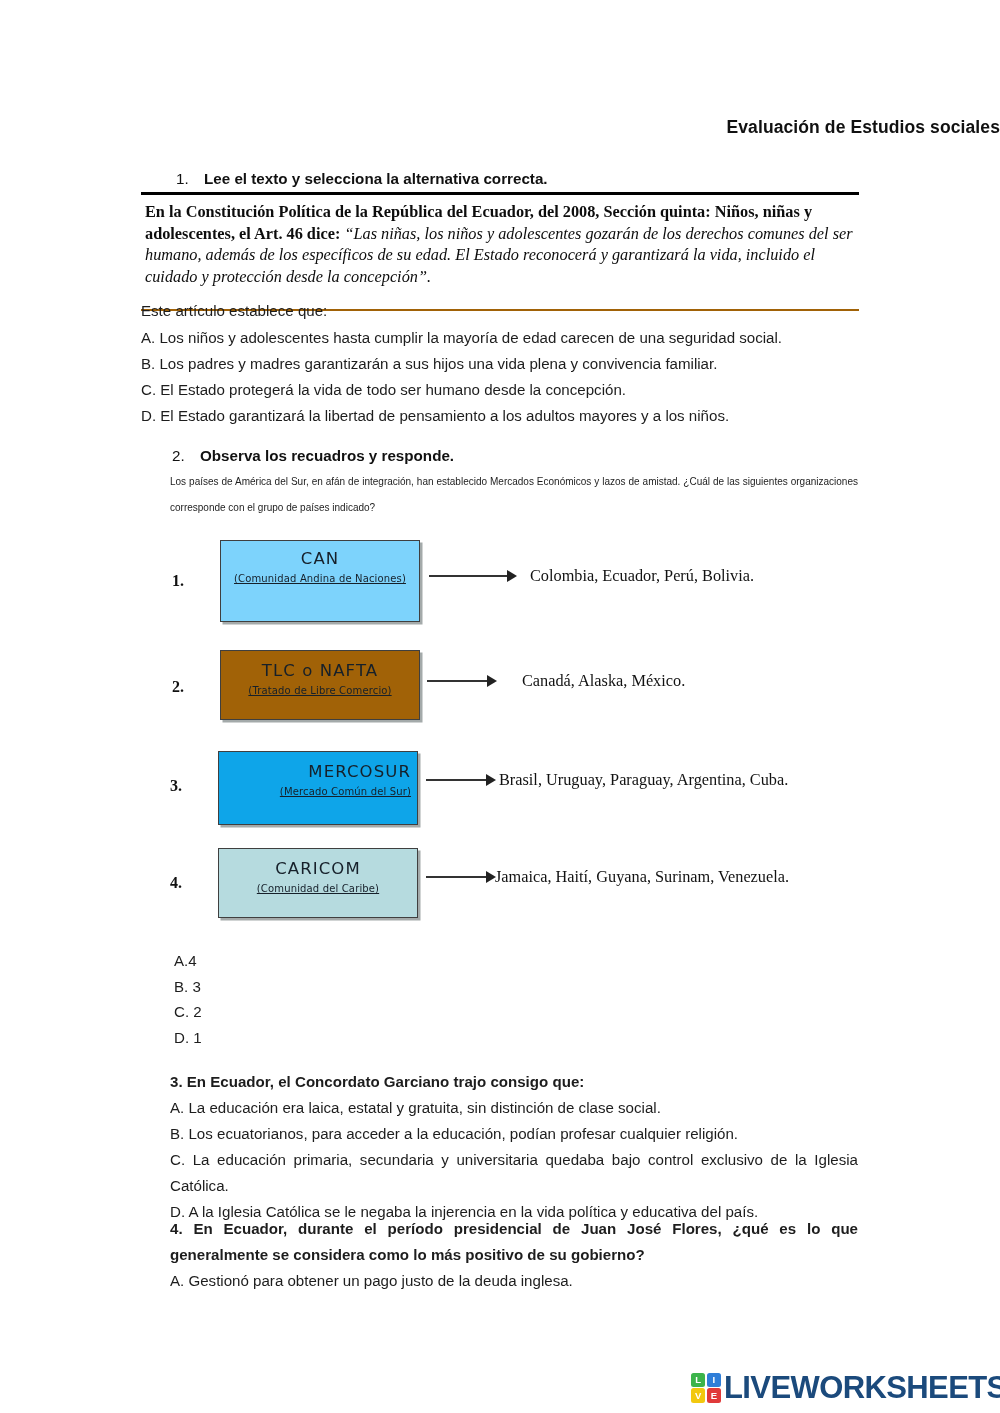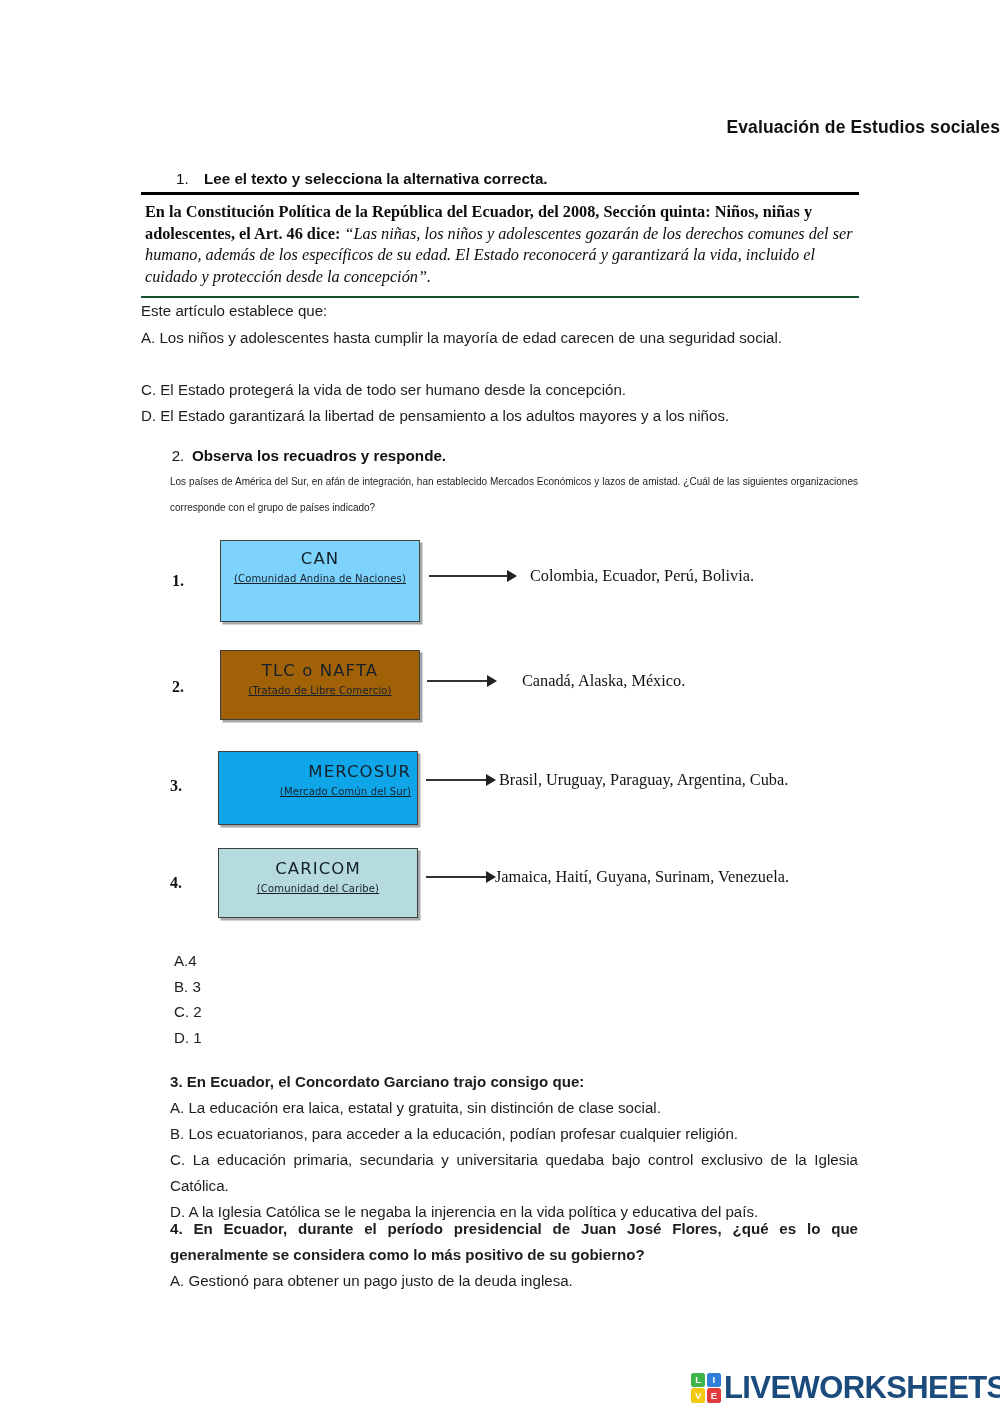--- a/index.html
+++ b/index.html
@@ -49,22 +49,22 @@
     width: 28px;
   }
 
   
   .quote-box {
     position: absolute;
     left: 141px;
     top: 192px;
     width: 718px;
     border-top: 3px solid #000;
-    border-bottom: 2px solid #14532d;
-    padding: 6px 2px 8px 4px;
+    border-bottom: 2px solid #a16207;
+    padding: 6px 2px 21px 4px;
     font-family: "Liberation Serif", serif;
     font-size: 16.3px;
     line-height: 1.33;
     color: #0d0d0d;
   }
   .quote-box .lead { font-weight: bold; }
   .quote-box .quoted { font-style: italic; }
 
   
   .body-line {
@@ -81,26 +81,25 @@
     line-height: 26px;
     color: #1d1d1d;
     text-align: justify;
   }
 
   .bold { font-weight: bold; }
 
   
   .q2-heading {
     position: absolute;
-    left: 164px;
+    left: 172px;
     top: 447px;
     font-size: 15.2px;
     font-weight: bold;
     color: #111;
-    text-align: center;
   }
   .q2-heading .num {
     font-weight: normal;
     display: inline-block;
     width: 28px;
   }
 
   
   .diagram {
     position: absolute;
@@ -263,20 +262,21 @@
     <span class="num">1.</span><span>Lee el texto y selecciona la alternativa correcta.</span>
   </div>
 
   <div class="quote-box">
     <span class="lead">En la Constitución Política de la República del Ecuador, del 2008, Sección quinta: Niños, niñas y adolescentes, el Art. 46 dice:</span>
     <span class="quoted">“Las niñas, los niños y adolescentes gozarán de los derechos comunes del ser humano, además de los específicos de su edad. El Estado reconocerá y garantizará la vida, incluido el cuidado y protección desde la concepción”.</span>
   </div>
 
   <div class="body-line" style="left:141px; top:303px;">Este artículo establece que:</div>
   <div class="body-line" style="left:141px; top:330px;">A. Los niños y adolescentes hasta cumplir la mayoría de edad carecen de una seguridad social.</div>
+  <div class="body-line" style="left:141px; top:356px;">B. Los padres y madres garantizarán a sus hijos una vida plena y convivencia familiar.</div>
   <div class="body-line" style="left:141px; top:382px;">C. El Estado protegerá la vida de todo ser humano desde la concepción.</div>
   <div class="body-line" style="left:141px; top:408px;">D. El Estado garantizará la libertad de pensamiento a los adultos mayores y a los niños.</div>
 
   <div class="q2-heading">
     <span class="num">2.</span><span>Observa los recuadros y responde.</span>
   </div>
 
   <div class="para" style="left:170px; top:469px; width:688px;">Los países de América del Sur, en afán de integración, han establecido Mercados Económicos y lazos de amistad. ¿Cuál de las siguientes organizaciones corresponde con el grupo de países indicado?</div>
 
   <div class="diagram">

